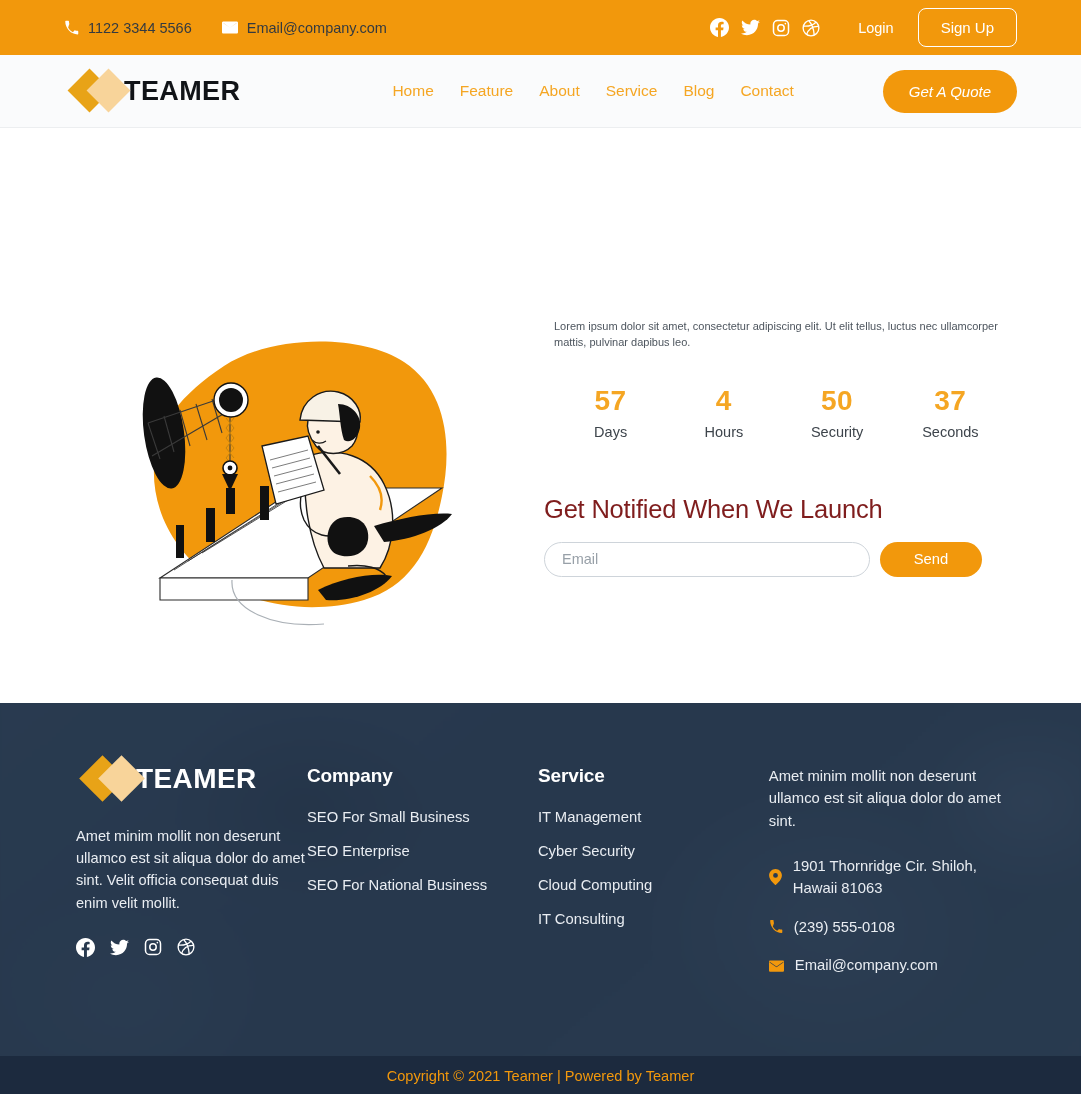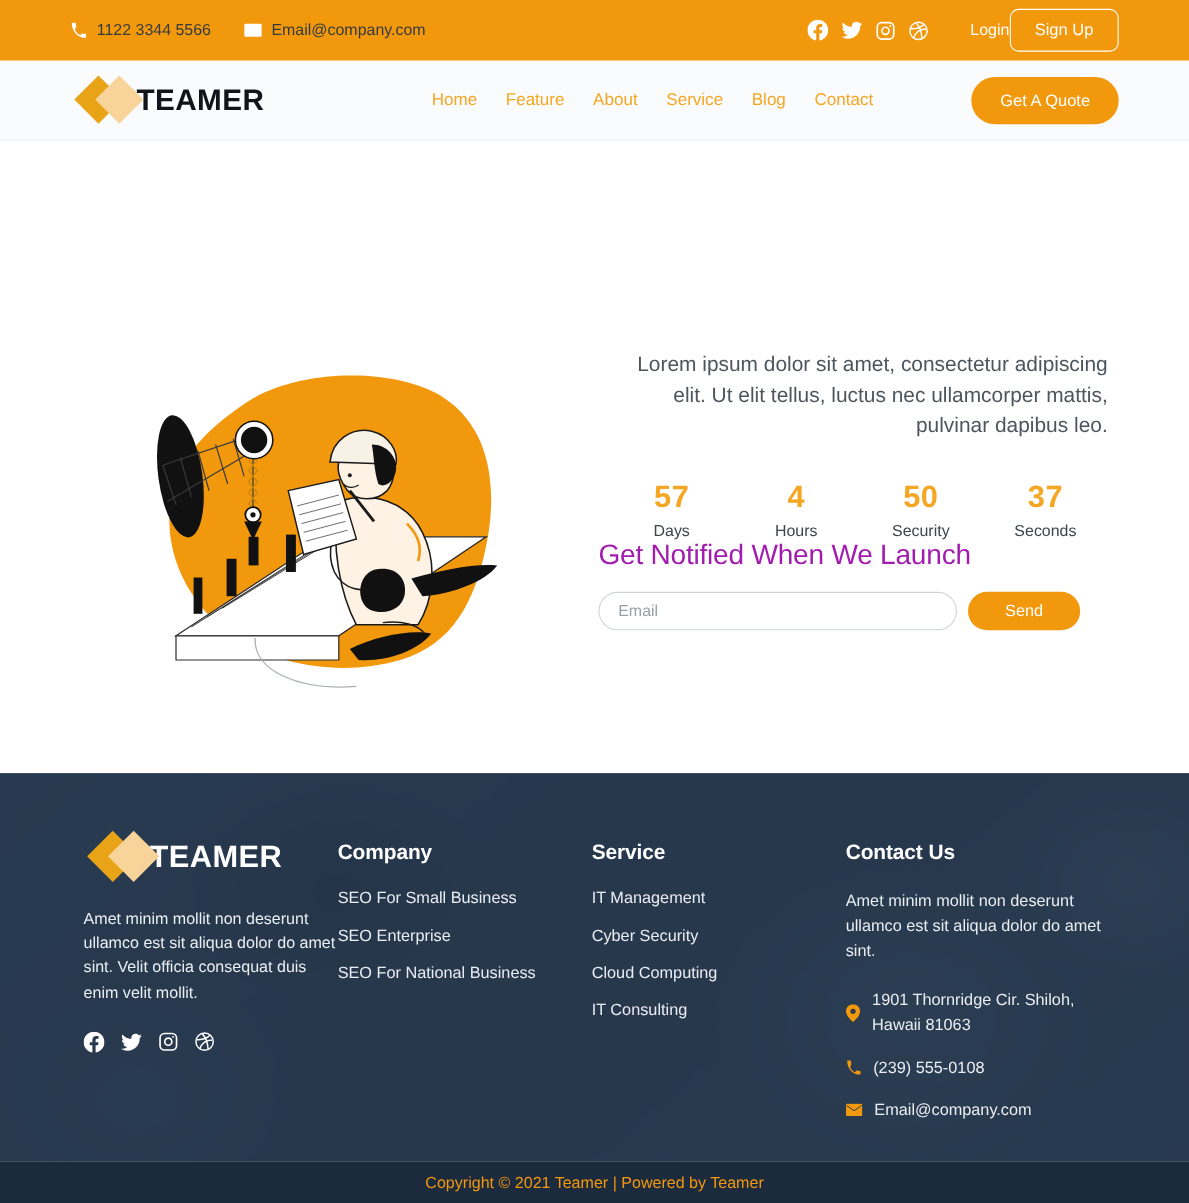--- a/index.html
+++ b/index.html
@@ -24,21 +24,21 @@
   .tb-item { display: flex; align-items: center; gap: 9px; color: #343a40; font-size: 14.5px; }
   .tb-item .ico { display: inline-flex; align-items: center; color: #ffffff; }
   .topbar-right {
     margin-left: auto;
     display: flex;
     align-items: center;
     gap: 0;
   }
   .social-row { display: flex; align-items: center; gap: 12px; margin-right: 38px; }
   .social-row .s-ico { color: #ffffff; display: inline-flex; }
-  .login-link { color: #ffffff; font-size: 14.5px; text-decoration: none; }
+  .login-link { color: #ffffff; font-size: 14.5px; margin-right: 24px; text-decoration: none; }
   .signup-btn {
     border: 1.6px solid #ffffff;
     border-radius: 8px;
     color: #ffffff;
     font-size: 15px;
     padding: 10px 22px;
     background: transparent;
     cursor: pointer;
     font-family: inherit;
   }
@@ -77,20 +77,21 @@
   .quote-btn {
     margin-left: auto;
     background: #f2980c;
     color: #ffffff;
     border: none;
     border-radius: 26px;
     font-size: 15px;
     padding: 13px 26px;
     cursor: pointer;
     font-family: inherit;
+    font-style: italic;
   }
 
   
   .hero {
     height: 575px;
     background: #ffffff;
     display: flex;
     align-items: flex-start;
     padding: 0 62px 0 62px;
     position: relative;
@@ -100,22 +101,22 @@
   .hero-h1 {
     text-align: center;
     font-size: 42px;
     font-weight: 700;
     color: #15191e;
     line-height: 1.06;
     letter-spacing: -0.3px;
   }
   .hero-h1 .accent { color: #f5a623; display: block; margin-top: 3px; }
   .hero-sub {
-    text-align: right;
-    font-size: 19px;
+    text-align: left;
+    font-size: 11px;
     color: #4d555e;
     line-height: 1.48;
     margin-top: 20px;
     padding: 0 12px;
   }
   .countdown {
     display: flex;
     margin-top: 36px;
     padding: 0 12px;
   }
@@ -124,22 +125,23 @@
     font-size: 28px;
     color: #f5a623;
     line-height: 1;
     font-weight: 700;
     letter-spacing: .5px;
   }
   .cd-lbl { font-size: 14.5px; color: #3d444b; margin-top: 9px; }
 
   .notify-h {
     font-size: 25.5px;
-    color: #a21caf;
+    color: #7f1d1d;
     font-weight: 400;
+    margin-top: 55px;
     padding-left: 2px;
     letter-spacing: -0.2px;
   }
   .notify-form { display: flex; align-items: flex-start; gap: 10px; margin-top: 18px; padding-left: 2px; }
   .email-input {
     width: 326px;
     height: 35px;
     border: 1px solid #ced4da;
     border-radius: 20px;
     padding: 0 17px;
@@ -454,21 +456,20 @@
 
     <div class="fcol">
       <div class="fcol-h">Service</div>
       <a class="flink" href="#">IT Management</a>
       <a class="flink" href="#">Cyber Security</a>
       <a class="flink" href="#">Cloud Computing</a>
       <a class="flink" href="#">IT Consulting</a>
     </div>
 
     <div class="fcol-contact">
-      <div class="fcol-h">Contact Us</div>
       <p class="fcontact-text">Amet minim mollit non deserunt ullamco est sit aliqua dolor do amet sint.</p>
 
       <div class="fcontact-row">
         <span class="cico">
           <svg width="13" height="16" viewBox="0 0 16 20" fill="currentColor">
               <path d="M8 0C3.6 0 0 3.6 0 8c0 6 8 12 8 12s8-6 8-12c0-4.4-3.6-8-8-8zm0 11a3 3 0 110-6 3 3 0 010 6z"></path>
             </svg>
         </span>
         <span class="ctxt">1901 Thornridge Cir. Shiloh, Hawaii 81063</span>
       </div>

